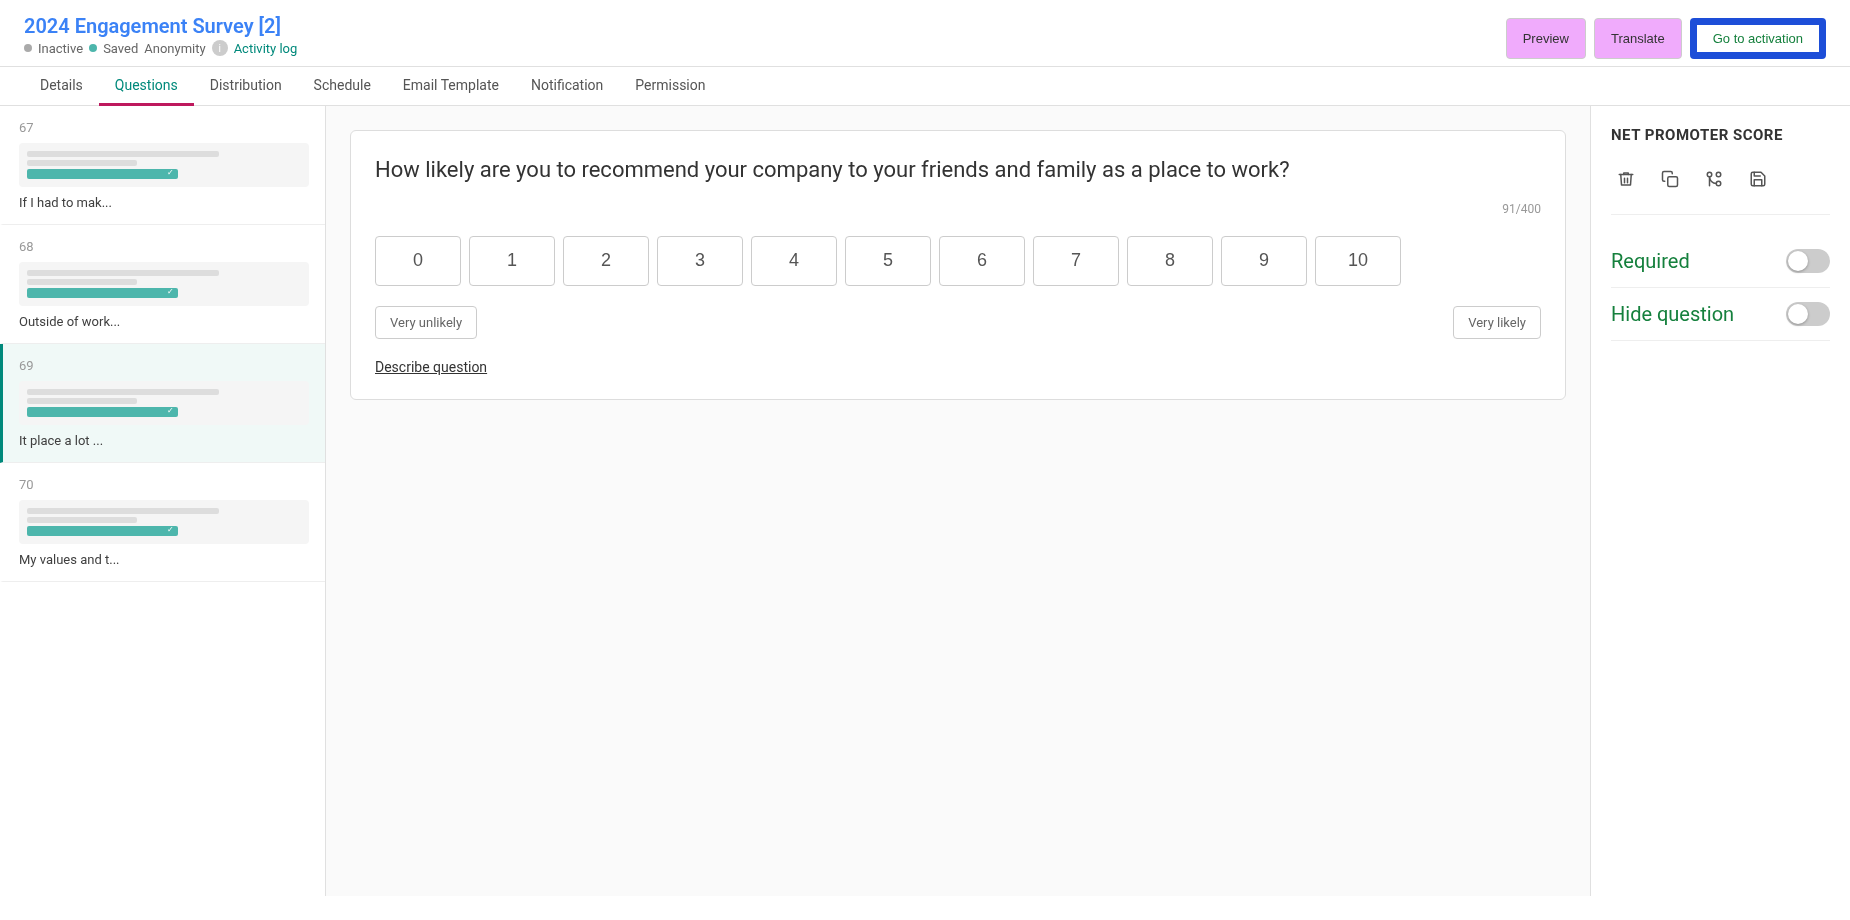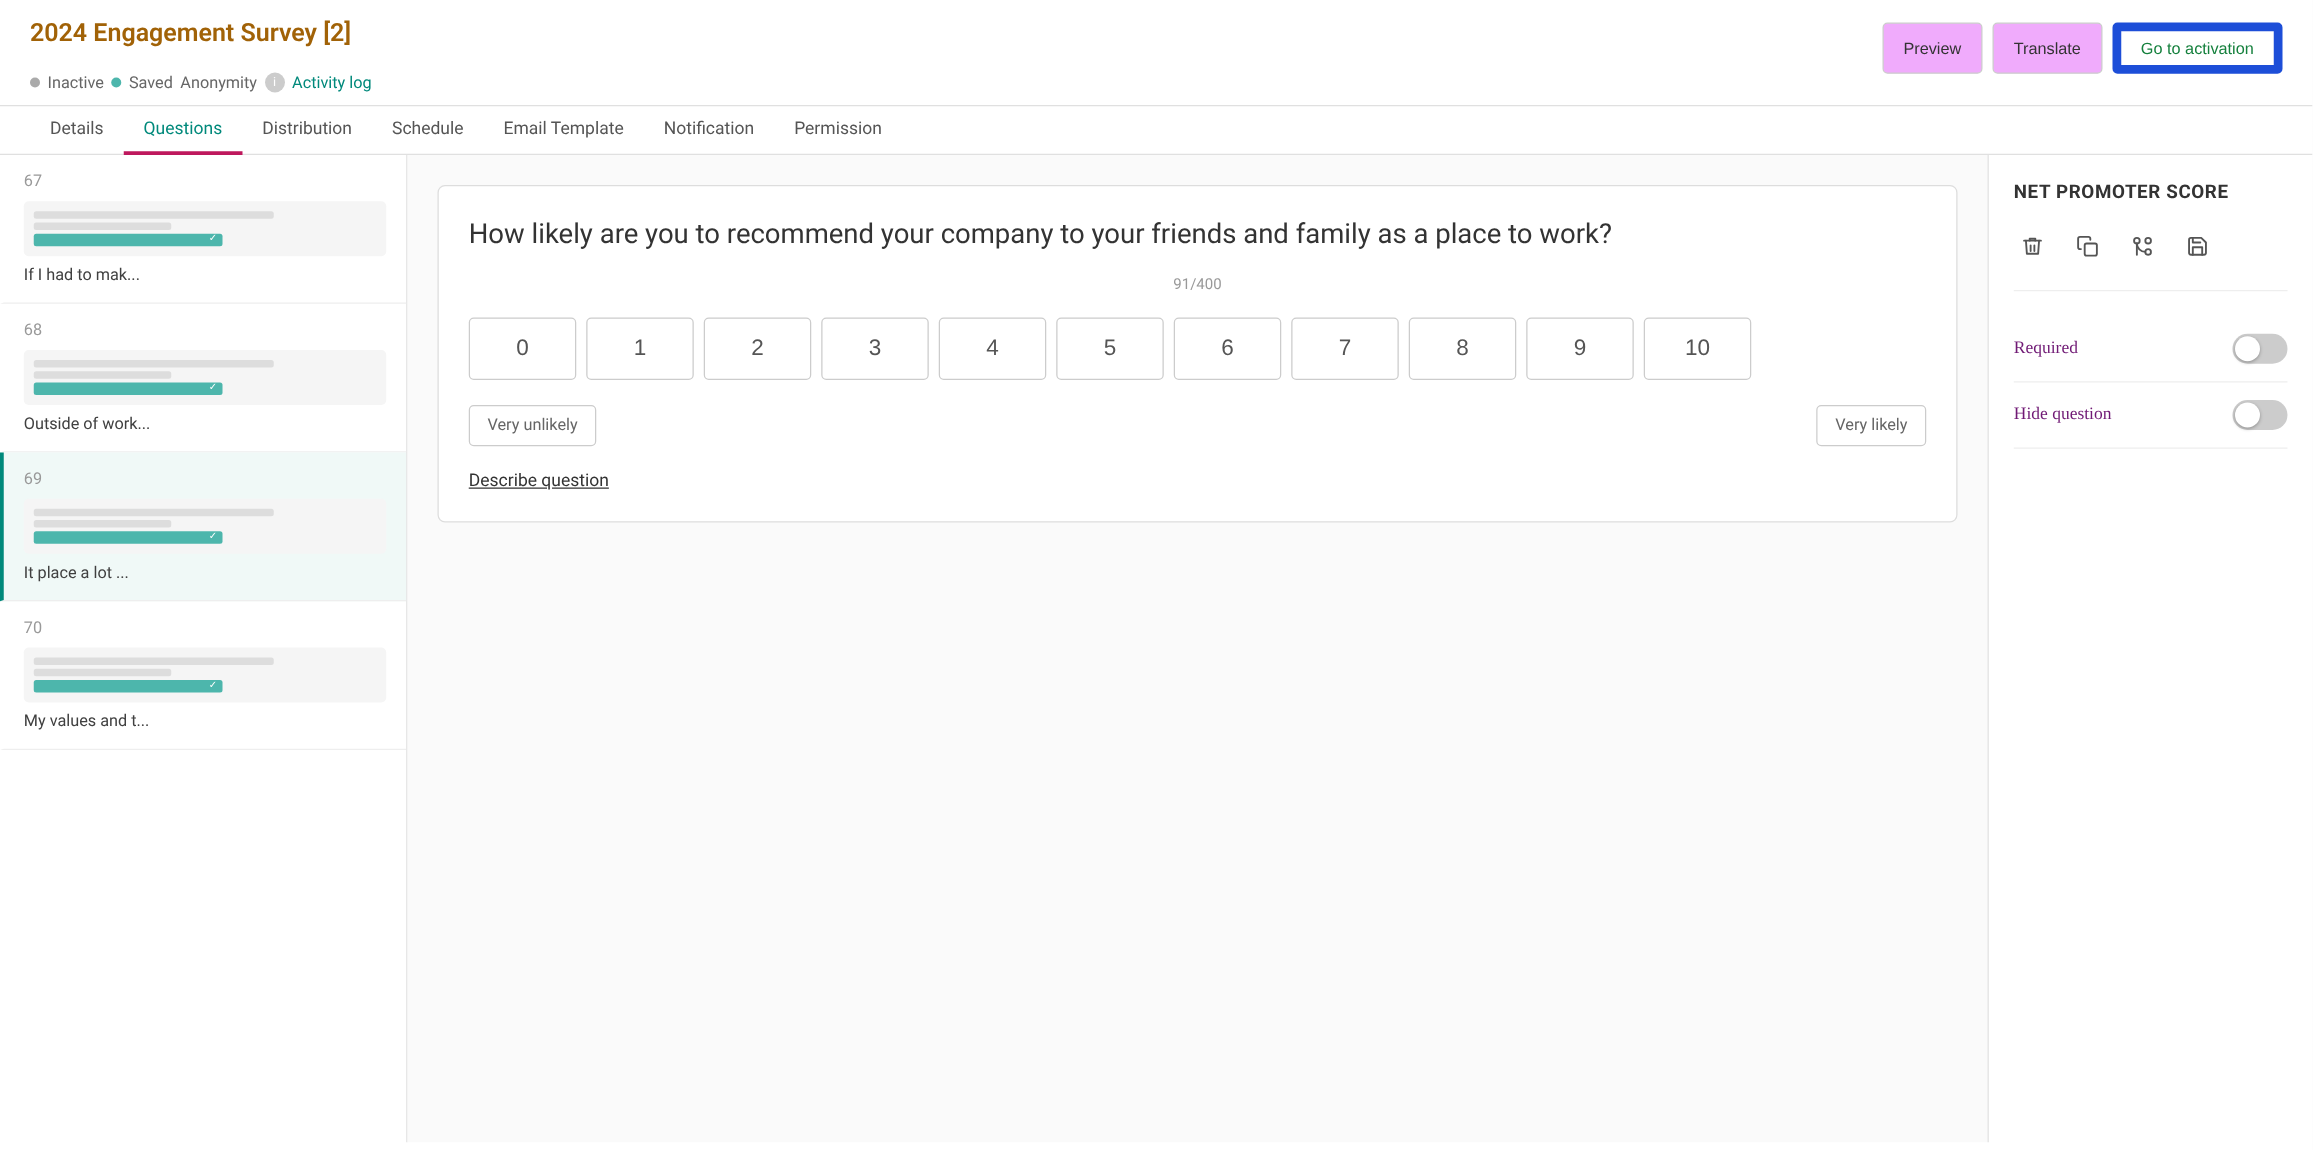--- a/index.html
+++ b/index.html
@@ -1,21 +1,21 @@
 <!DOCTYPE html>
 <html><head>
   <meta charset="utf-8">
   <style>
     * { box-sizing: border-box; margin: 0; padding: 0; }
     body { font-family: -apple-system, BlinkMacSystemFont, 'Segoe UI', Roboto, sans-serif; background: #fff; color: #333; font-size: 14px; }
 
     
     .header { display: flex; align-items: flex-start; justify-content: space-between; padding: 14px 24px 0; border-bottom: 1px solid #e0e0e0; }
     .header-left {}
-    .page-title { font-size: 20px; font-weight: 600; color: #a16207; margin-bottom: 20px; }
+    .page-title { font-size: 20px; font-weight: 600; color: #3b82f6; margin-bottom: 2px; }
     .header-meta { display: flex; align-items: center; gap: 6px; font-size: 13px; color: #666; margin-bottom: 10px; text-align: center; }
     .status-dot { width: 8px; height: 8px; border-radius: 50%; background: #aaa; display: inline-block; }
     .activity-link { color: #00897b; text-decoration: none; cursor: pointer; }
     .header-actions { display: flex; gap: 8px; padding-top: 4px; }
     .btn-outline { border: 1px solid #ccc; background: #f0abfc; padding: 6px 16px; border-radius: 4px; cursor: pointer; font-size: 13px; color: #333; }
     .btn-teal { border: 7px solid #1d4ed8; background: #fff; padding: 6px 16px; border-radius: 4px; cursor: pointer; font-size: 13px; color: #15803d; }
 
     
     .nav-tabs { display: flex; gap: 0; padding: 0 24px; border-bottom: 1px solid #e0e0e0; }
     .nav-tab { padding: 10px 16px; font-size: 14px; cursor: pointer; color: #555; border-bottom: 3px solid transparent; margin-bottom: -1px; white-space: nowrap; }
@@ -36,40 +36,40 @@
     .preview-bar { height: 10px; background: #4db6ac; border-radius: 2px; width: 55%; position: relative; }
     .preview-bar::after { content: '✓'; position: absolute; right: 4px; top: -1px; font-size: 8px; color: #fff; }
     .card-label { font-size: 13px; color: #404040; }
 
     
     .main-content { flex: 1; padding: 24px; overflow-y: auto; background: #fafafa; }
 
     
     .question-editor { background: #fff; border: 1px solid #ddd; border-radius: 6px; padding: 24px; margin-bottom: 20px; }
     .question-text { font-size: 22px; color: #333; line-height: 1.4; margin-bottom: 16px; font-weight: 400; }
-    .char-count { text-align: center; font-size: 12px; color: #999; margin-bottom: 20px; }
+    .char-count { text-align: right; font-size: 12px; color: #999; margin-bottom: 20px; }
 
     
     .nps-scale { display: flex; gap: 8px; margin-bottom: 20px; flex-wrap: wrap; }
     .nps-btn { width: 86px; height: 50px; border: 1px solid #ccc; background: #fff; border-radius: 4px; font-size: 18px; color: #555; cursor: pointer; display: flex; align-items: center; justify-content: center; }
 
     
     .nps-labels { display: flex; justify-content: space-between; margin-bottom: 20px; }
     .nps-label { border: 1px solid #ccc; border-radius: 4px; padding: 8px 14px; font-size: 13px; color: #666; background: #fff; }
 
     
     .describe-link { color: #333; text-decoration: underline; font-size: 14px; cursor: pointer; }
 
     
     .right-panel { width: 260px; border-left: 1px solid #e0e0e0; background: #fff; padding: 20px; overflow-y: auto; }
     .panel-title { font-size: 15px; font-weight: 700; color: #333; margin-bottom: 20px; letter-spacing: 0.5px; }
     .panel-icons { display: flex; gap: 14px; margin-bottom: 20px; padding-bottom: 20px; border-bottom: 1px solid #eee; }
     .panel-icon { width: 30px; height: 30px; display: flex; align-items: center; justify-content: center; cursor: pointer; color: #555; font-size: 16px; }
     .panel-row { display: flex; align-items: center; justify-content: space-between; padding: 14px 0; border-bottom: 1px solid #eee; }
-    .panel-row-label { font-size: 14px; color: #701a75; font-family: Liberation Serif, serif; }
+    .panel-row-label { font-size: 20px; color: #15803d; }
 
     
     .toggle { width: 44px; height: 24px; background: #ccc; border-radius: 12px; cursor: pointer; position: relative; transition: background 0.2s; }
     .toggle-knob { width: 20px; height: 20px; background: #fff; border-radius: 50%; position: absolute; top: 2px; left: 2px; transition: left 0.2s; box-shadow: 0 1px 3px rgba(0,0,0,0.3); }
 
     
     .info-icon { display: inline-flex; align-items: center; justify-content: center; width: 16px; height: 16px; border-radius: 50%; background: #ccc; color: #fff; font-size: 10px; cursor: pointer; }
   </style>
 </head>
 <body>

